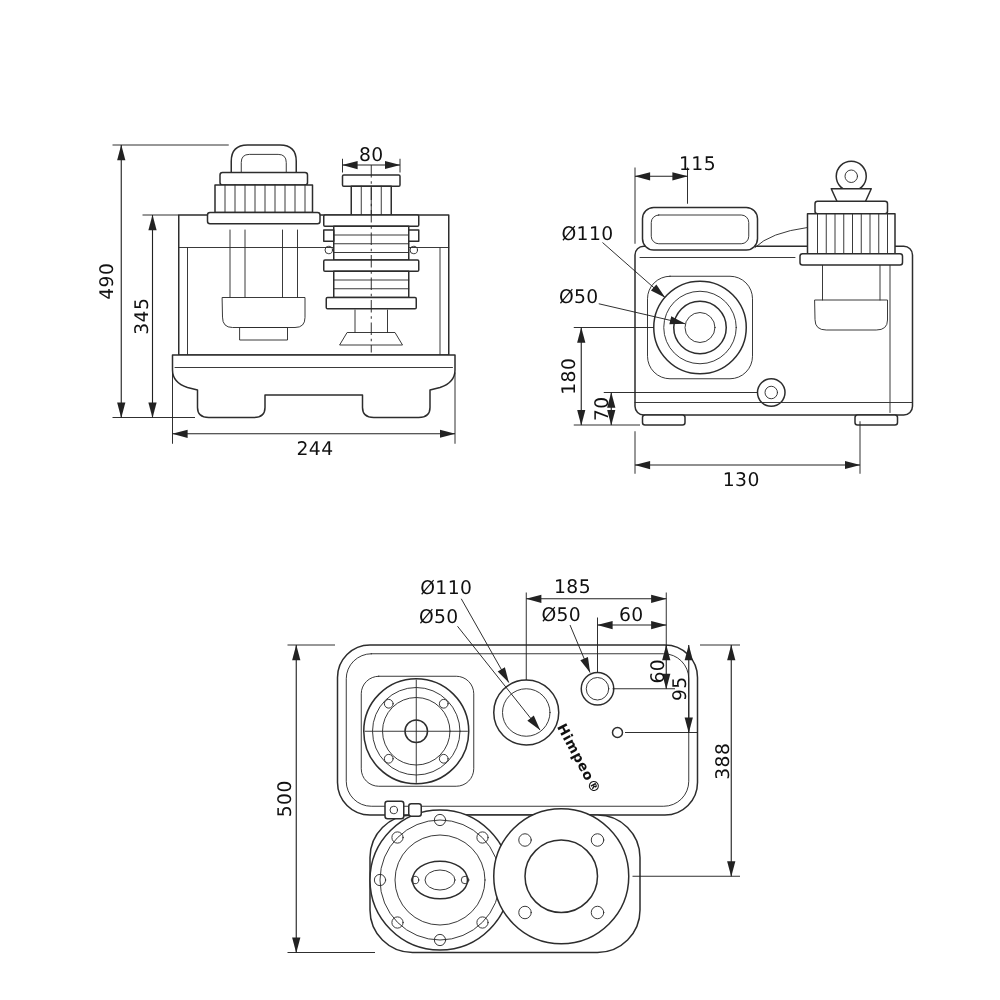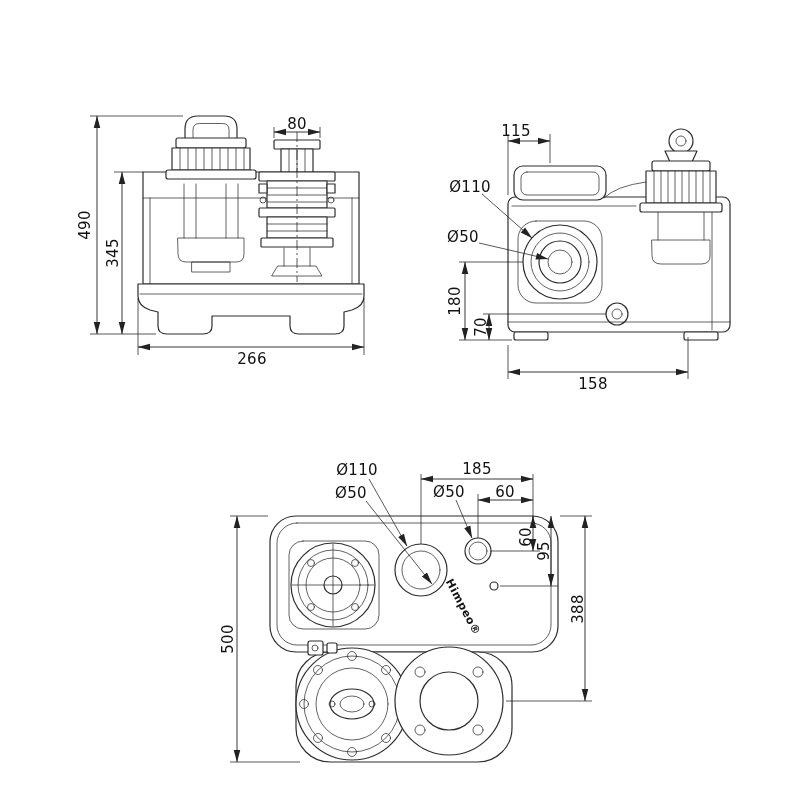--- a/index.html
+++ b/index.html
@@ -192,32 +192,32 @@
       <path class="e" d="M560,516 H592 M506,701 H592"></path>
       <line class="d" x1="585" y1="516" x2="585" y2="701" marker-start="url(#arw)" marker-end="url(#arw)"></line>
       <path class="e" d="M268,516 H230 M300,762 H230"></path>
       <line class="d" x1="237" y1="516" x2="237" y2="762" marker-start="url(#arw)" marker-end="url(#arw)"></line>
     </g>
   </svg>
 
   <div class="lbl v" style="left:85px;top:225px">490</div>
   <div class="lbl v" style="left:113px;top:253px">345</div>
   <div class="lbl" style="left:297px;top:124px">80</div>
-  <div class="lbl" style="left:252px;top:359px">266</div>
-
-  <div class="lbl" style="left:516px;top:131px">115</div>
+  <div class="lbl" style="left:252px;top:359px">244</div>
+
+  <div class="lbl" style="left:558px;top:131px">115</div>
   <div class="lbl" style="left:470px;top:187px">Ø110</div>
   <div class="lbl" style="left:463px;top:237px">Ø50</div>
   <div class="lbl v" style="left:455px;top:301px">180</div>
   <div class="lbl v" style="left:481px;top:327px">70</div>
-  <div class="lbl" style="left:593px;top:384px">158</div>
+  <div class="lbl" style="left:593px;top:384px">130</div>
 
   <div class="lbl" style="left:357px;top:470px">Ø110</div>
   <div class="lbl" style="left:351px;top:493px">Ø50</div>
-  <div class="lbl" style="left:477px;top:469px">185</div>
+  <div class="lbl" style="left:458px;top:469px">185</div>
   <div class="lbl" style="left:449px;top:492px">Ø50</div>
   <div class="lbl" style="left:505px;top:492px">60</div>
   <div class="lbl v" style="left:526px;top:537px">60</div>
   <div class="lbl v" style="left:544px;top:551px">95</div>
   <div class="lbl v" style="left:578px;top:609px">388</div>
   <div class="lbl v" style="left:228px;top:639px">500</div>
 
   <div class="brand" style="left:463px;top:607px">Himpeo®</div>
 </div>
 

